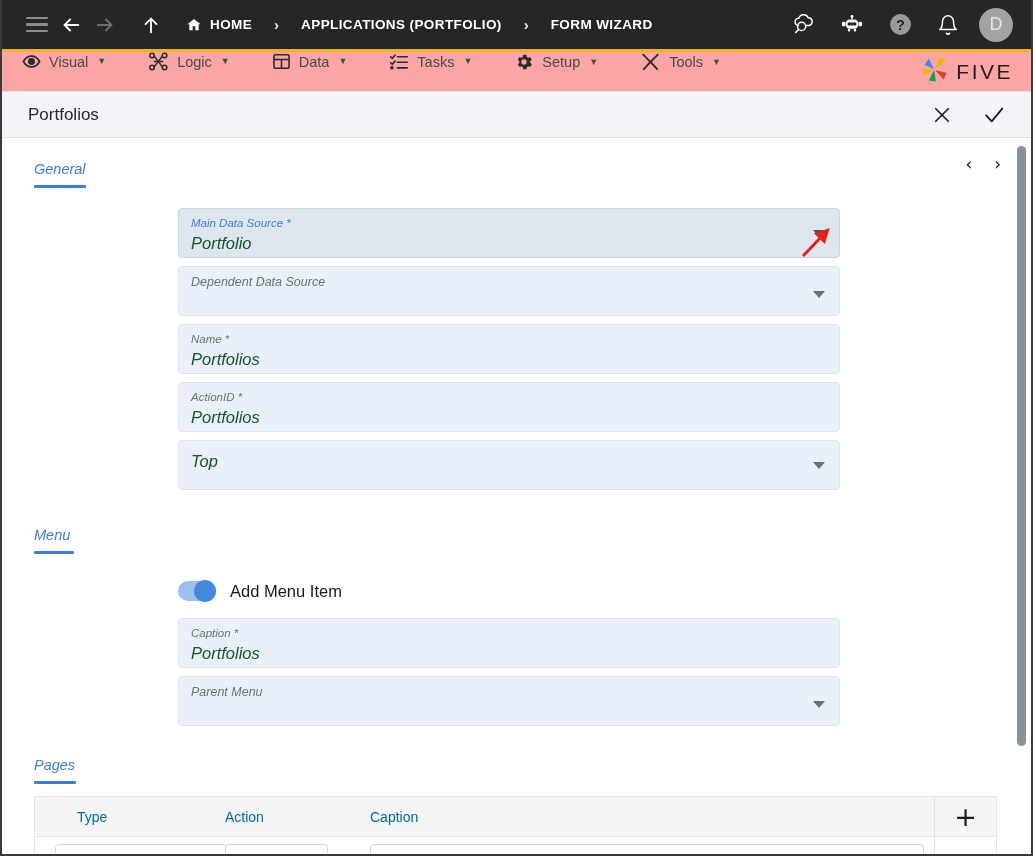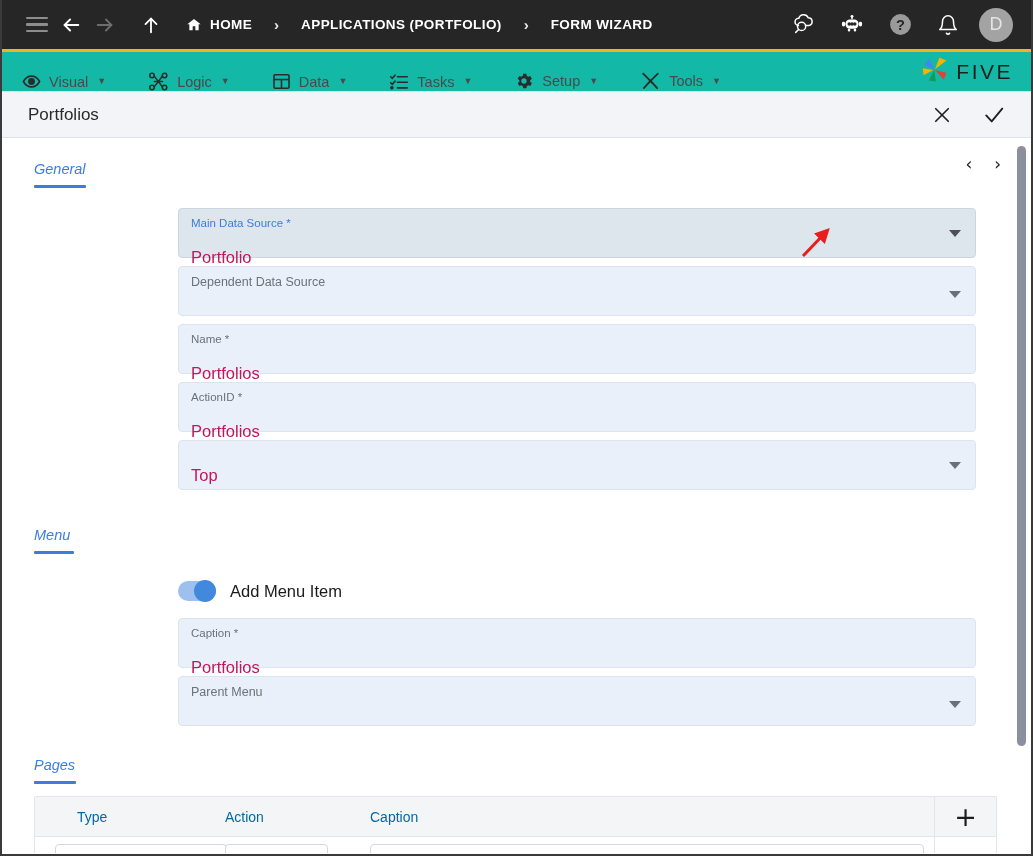--- a/index.html
+++ b/index.html
@@ -73,23 +73,23 @@
     background: #a3a3a3;
     color: #e4e4e4;
     display: flex; align-items: center; justify-content: center;
     font-size: 18px;
     font-weight: normal;
   }
 
   
   .menustrip {
     height: 40px;
-    background: #14b8a6;
+    background: #fca5a5;
     display: flex;
-    align-items: flex-end;
+    align-items: flex-start;
     padding-left: 20px;
     border-bottom: 1px solid #e0e0e0;
     position: relative;
   }
   .menuitem {
     display: flex; align-items: center;
     gap: 8px;
     margin-right: 42px;
     color: #4a4a4a;
     font-size: 14.5px;
@@ -146,21 +146,21 @@
 
   .pager {
     position: absolute; right: 30px; top: 18px;
     display: flex; gap: 22px; align-items: center;
   }
   .pager span {
     font-size: 17px; color: #1d1d1d; line-height: 1;
     font-family: "DejaVu Sans", sans-serif;
   }
 
-  .fields { margin-left: 176px; width: 798px; }
+  .fields { margin-left: 176px; width: 662px; font-style: italic; }
 
   .field {
     position: relative;
     background: #e9f0f9;
     border: 1px solid #dbe4f0;
     border-radius: 4px;
     height: 50px;
     margin-bottom: 8px;
     padding: 7px 14px 0 12px;
   }
@@ -168,24 +168,24 @@
     background: #dde5ed;
     border-color: #cdd6e0;
   }
   .f-label {
     font-size: 11.5px; color: #6d7178;
     line-height: 14px;
     display: block;
   }
   .field.focused .f-label { color: #3b7ddd; }
   .f-value {
-    font-size: 16.5px; color: #be185d;
+    font-size: 16.5px; color: #14532d;
     line-height: 24px;
     display: block;
-    margin-top: 15px;
+    margin-top: 1px;
   }
   .f-caret {
     position: absolute; right: 14px; top: 50%;
     margin-top: -3px;
     width: 0; height: 0;
     border-left: 6px solid transparent;
     border-right: 6px solid transparent;
     border-top: 7px solid #6b6f76;
   }
   .field.focused .f-caret { border-top-color: #4d5157; }

